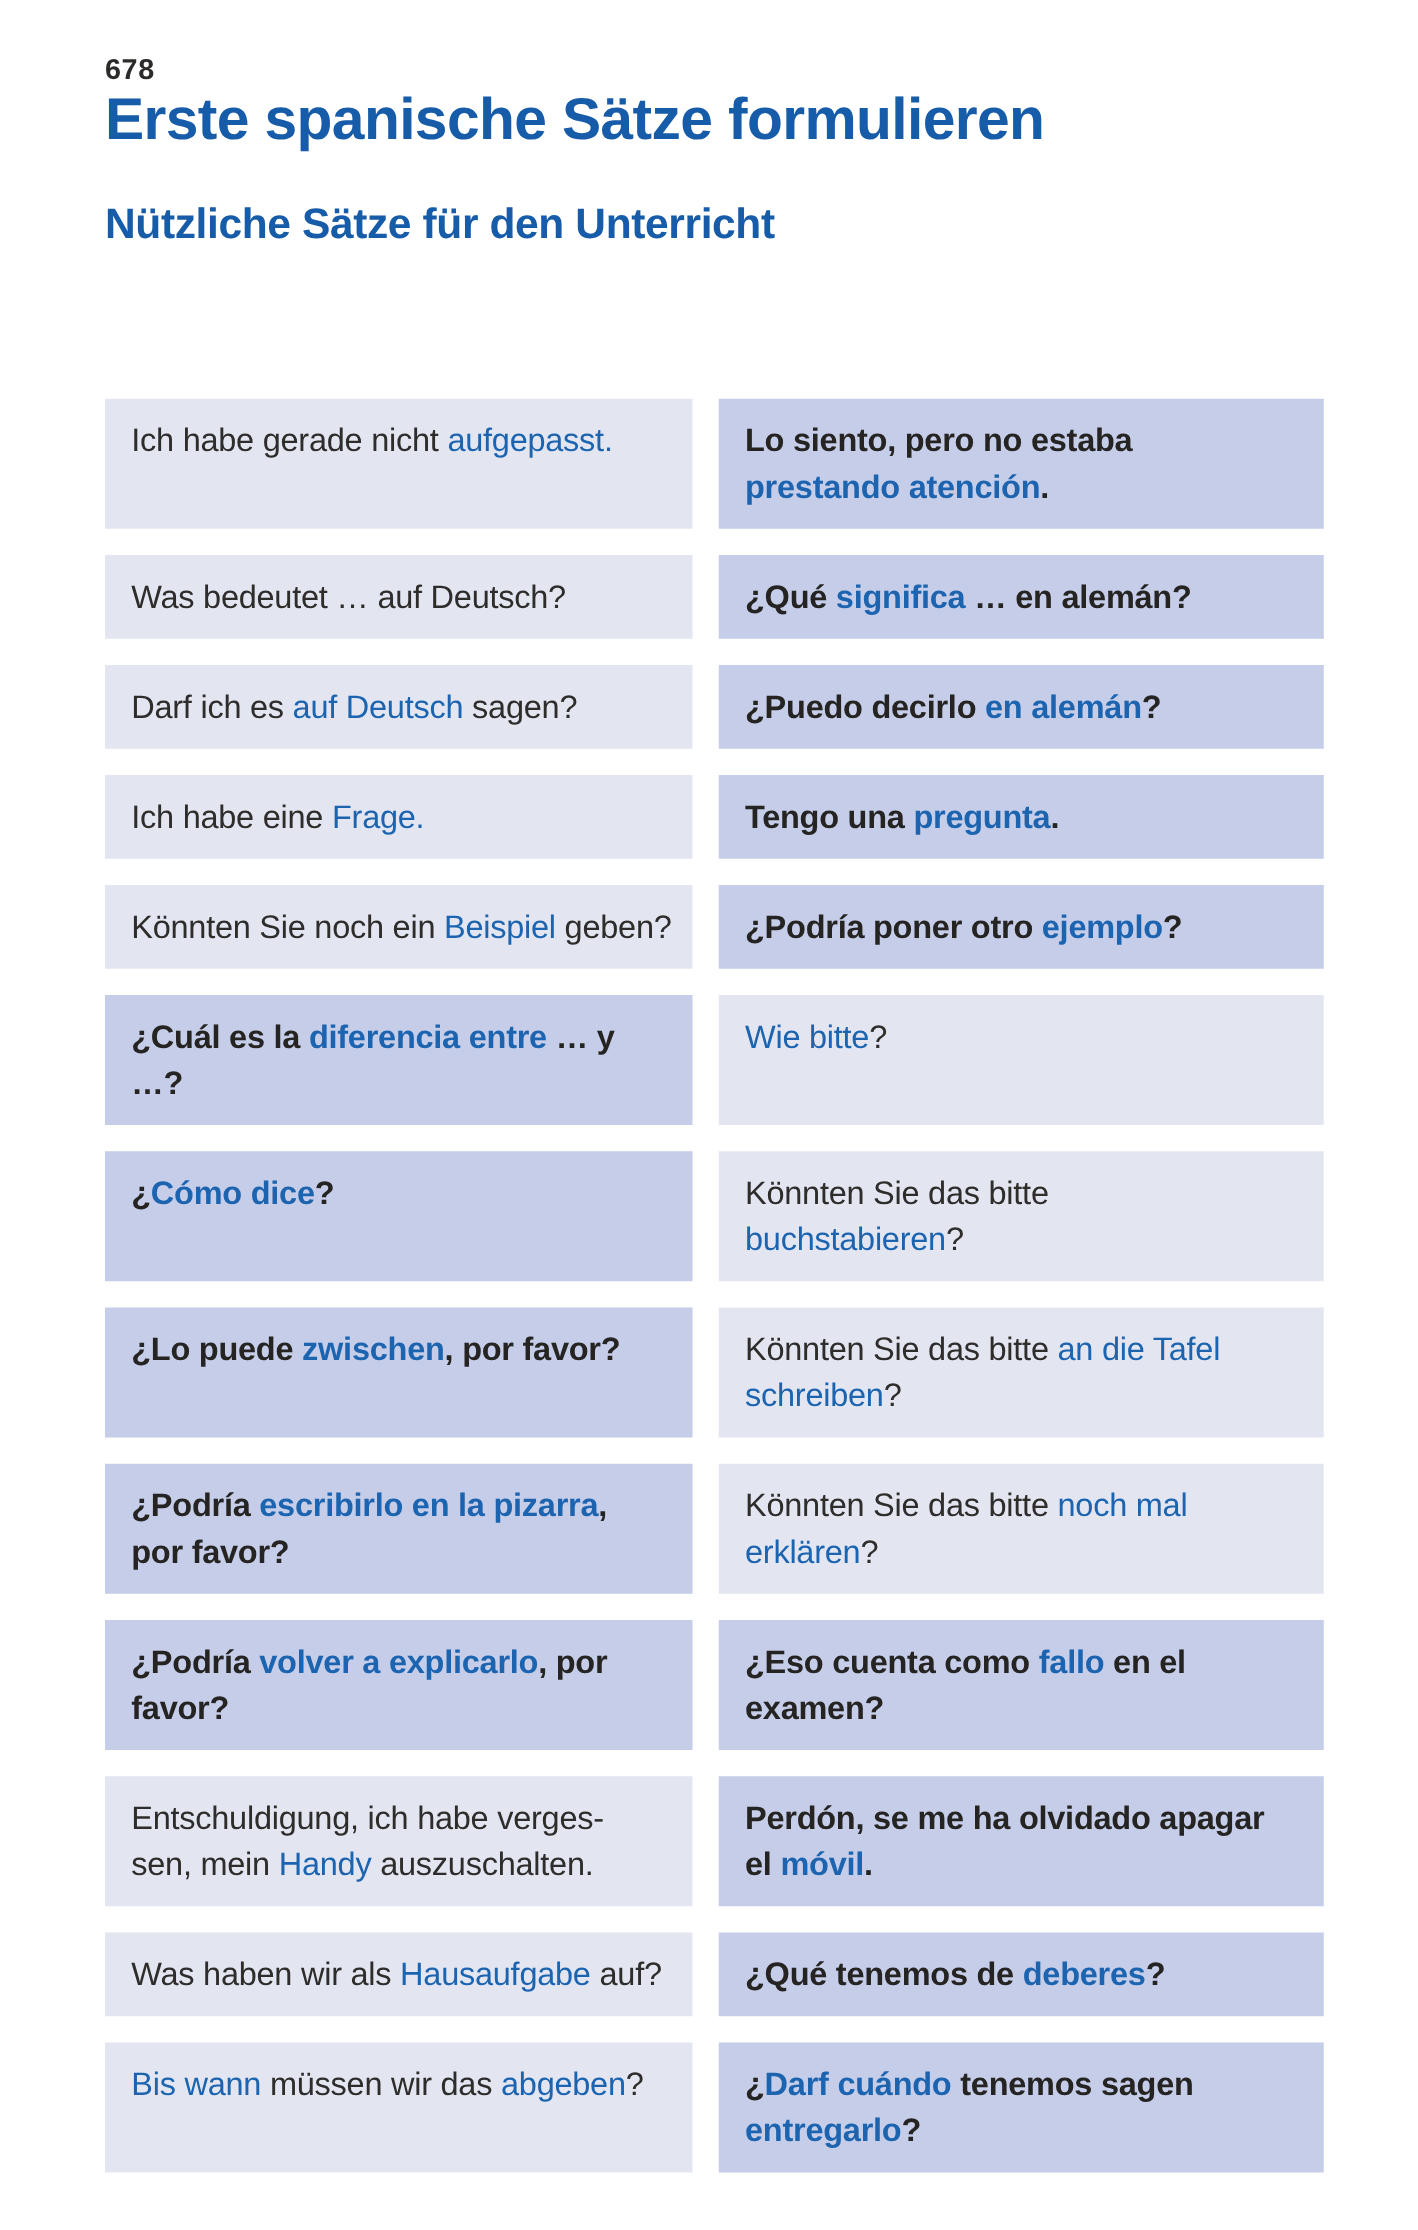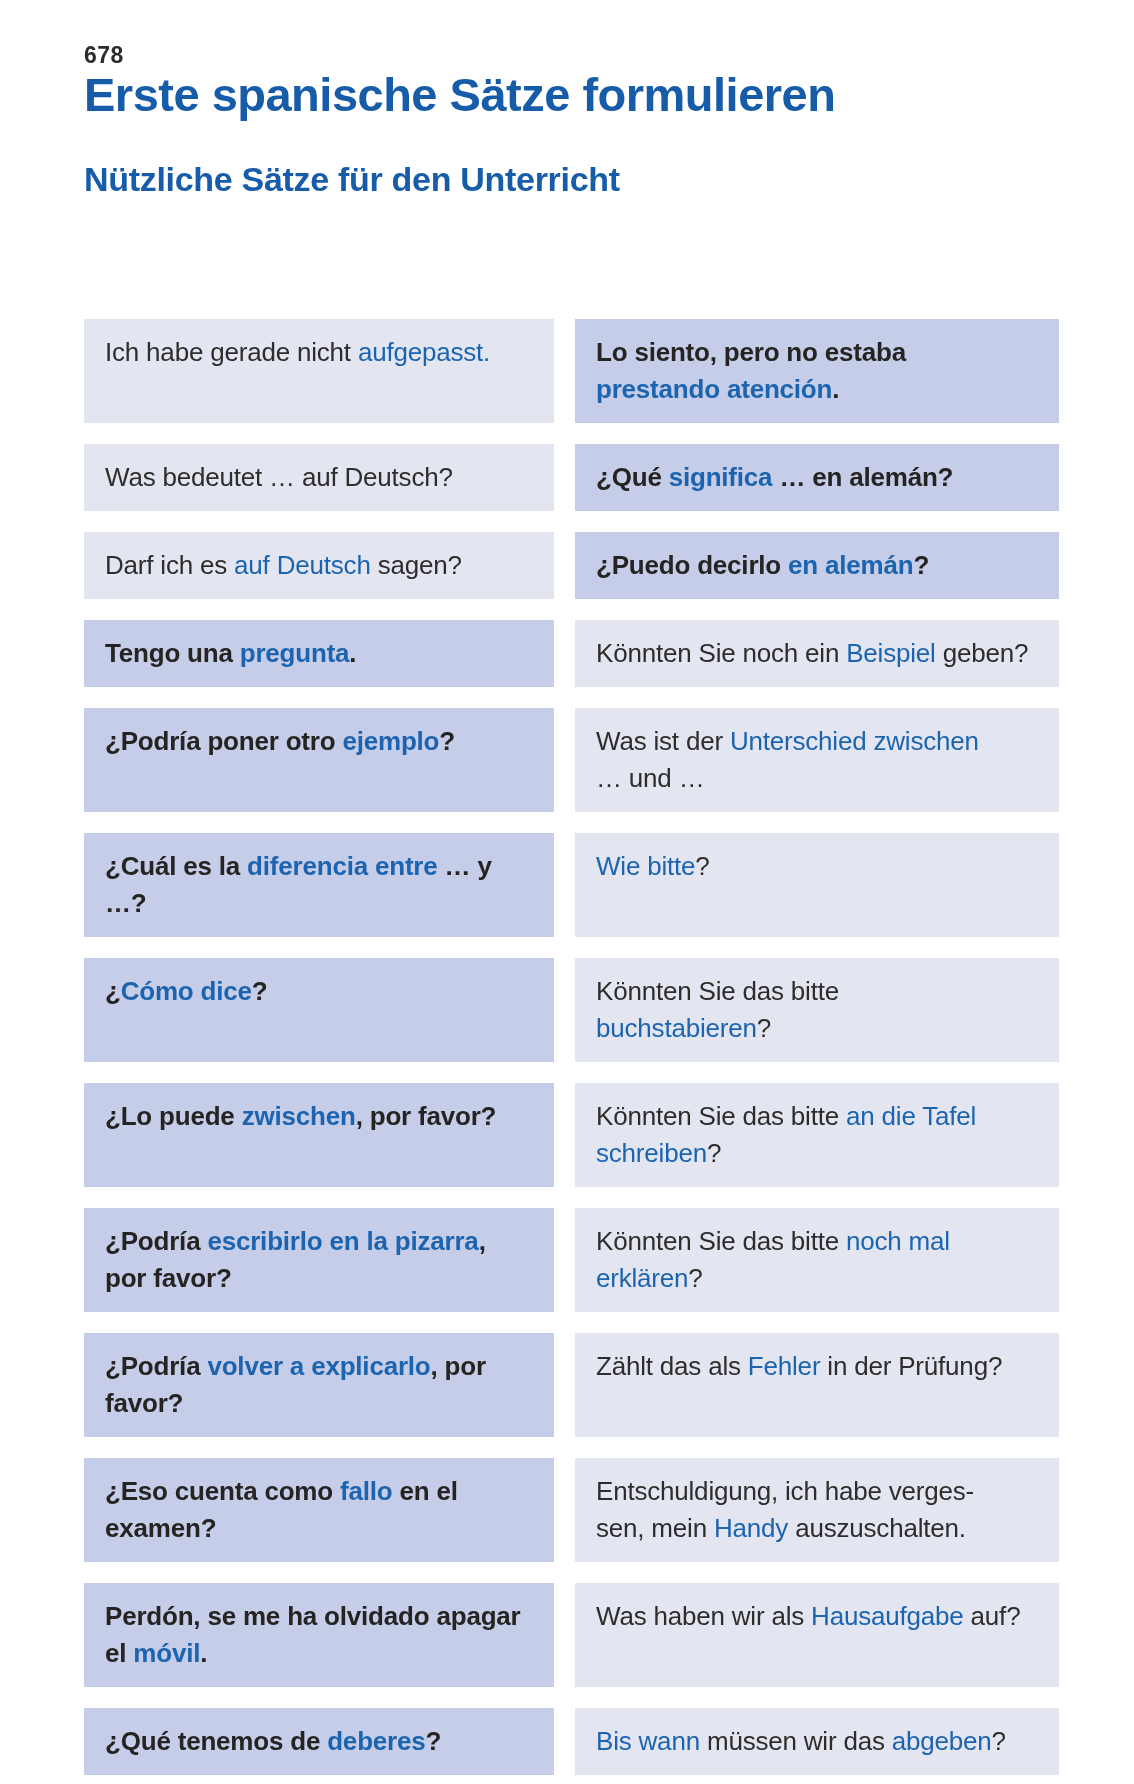--- a/index.html
+++ b/index.html
@@ -81,41 +81,39 @@
   <h1 class="title">Erste spanische Sätze formulieren</h1>
   <h2 class="subtitle">Nützliche Sätze für den Unterricht</h2>
   <div class="phrase-table" id="phrase-table">
       <div class="cell de"><span>Ich habe gerade nicht </span><span class="blue">aufgepasst.</span></div>
       <div class="cell es"><span>Lo siento, pero no estaba
 </span><span class="blue">prestando atención</span><span>.</span></div>
       <div class="cell de"><span>Was bedeutet … auf Deutsch?</span></div>
       <div class="cell es"><span>¿Qué </span><span class="blue">significa</span><span> … en alemán?</span></div>
       <div class="cell de"><span>Darf ich es </span><span class="blue">auf Deutsch</span><span> sagen?</span></div>
       <div class="cell es"><span>¿Puedo decirlo </span><span class="blue">en alemán</span><span>?</span></div>
+      <div class="cell de"><span>Ich habe eine </span><span class="blue">Frage.</span></div>
       <div class="cell es"><span>Tengo una </span><span class="blue">pregunta</span><span>.</span></div>
       <div class="cell de"><span>Könnten Sie noch ein </span><span class="blue">Beispiel</span><span> geben?</span></div>
       <div class="cell es"><span>¿Podría poner otro </span><span class="blue">ejemplo</span><span>?</span></div>
-      <div class="cell de"><span>Was ist der </span><span class="blue">Unterschied zwischen</span><span>
-… und …</span></div>
       <div class="cell es"><span>¿Cuál es la </span><span class="blue">diferencia entre</span><span> … y
 …?</span></div>
       <div class="cell de"><span class="blue">Wie bitte</span><span>?</span></div>
       <div class="cell es"><span>¿</span><span class="blue">Cómo dice</span><span>?</span></div>
       <div class="cell de"><span>Könnten Sie das bitte
 </span><span class="blue">buchstabieren</span><span>?</span></div>
       <div class="cell es"><span>¿Lo puede </span><span class="blue">zwischen</span><span>, por favor?</span></div>
       <div class="cell de"><span>Könnten Sie das bitte </span><span class="blue">an die Tafel
 schreiben</span><span>?</span></div>
       <div class="cell es"><span>¿Podría </span><span class="blue">escribirlo en la pizarra</span><span>,
 por favor?</span></div>
       <div class="cell de"><span>Könnten Sie das bitte </span><span class="blue">noch mal
 erklären</span><span>?</span></div>
       <div class="cell es"><span>¿Podría </span><span class="blue">volver a explicarlo</span><span>, por
 favor?</span></div>
-      <div class="cell de"><span>Zählt das als </span><span class="blue">Fehler</span><span> in der Prüfung?</span></div>
       <div class="cell es"><span>¿Eso cuenta como </span><span class="blue">fallo</span><span> en el
 examen?</span></div>
       <div class="cell de"><span>Entschuldigung, ich habe verges-
 sen, mein </span><span class="blue">Handy</span><span> auszuschalten.</span></div>
       <div class="cell es"><span>Perdón, se me ha olvidado apagar
 el </span><span class="blue">móvil</span><span>.</span></div>
       <div class="cell de"><span>Was haben wir als </span><span class="blue">Hausaufgabe</span><span> auf?</span></div>
       <div class="cell es"><span>¿Qué tenemos de </span><span class="blue">deberes</span><span>?</span></div>
       <div class="cell de"><span class="blue">Bis wann</span><span> müssen wir das </span><span class="blue">abgeben</span><span>?</span></div>
       <div class="cell es"><span>¿</span><span class="blue">Darf cuándo</span><span> tenemos sagen

